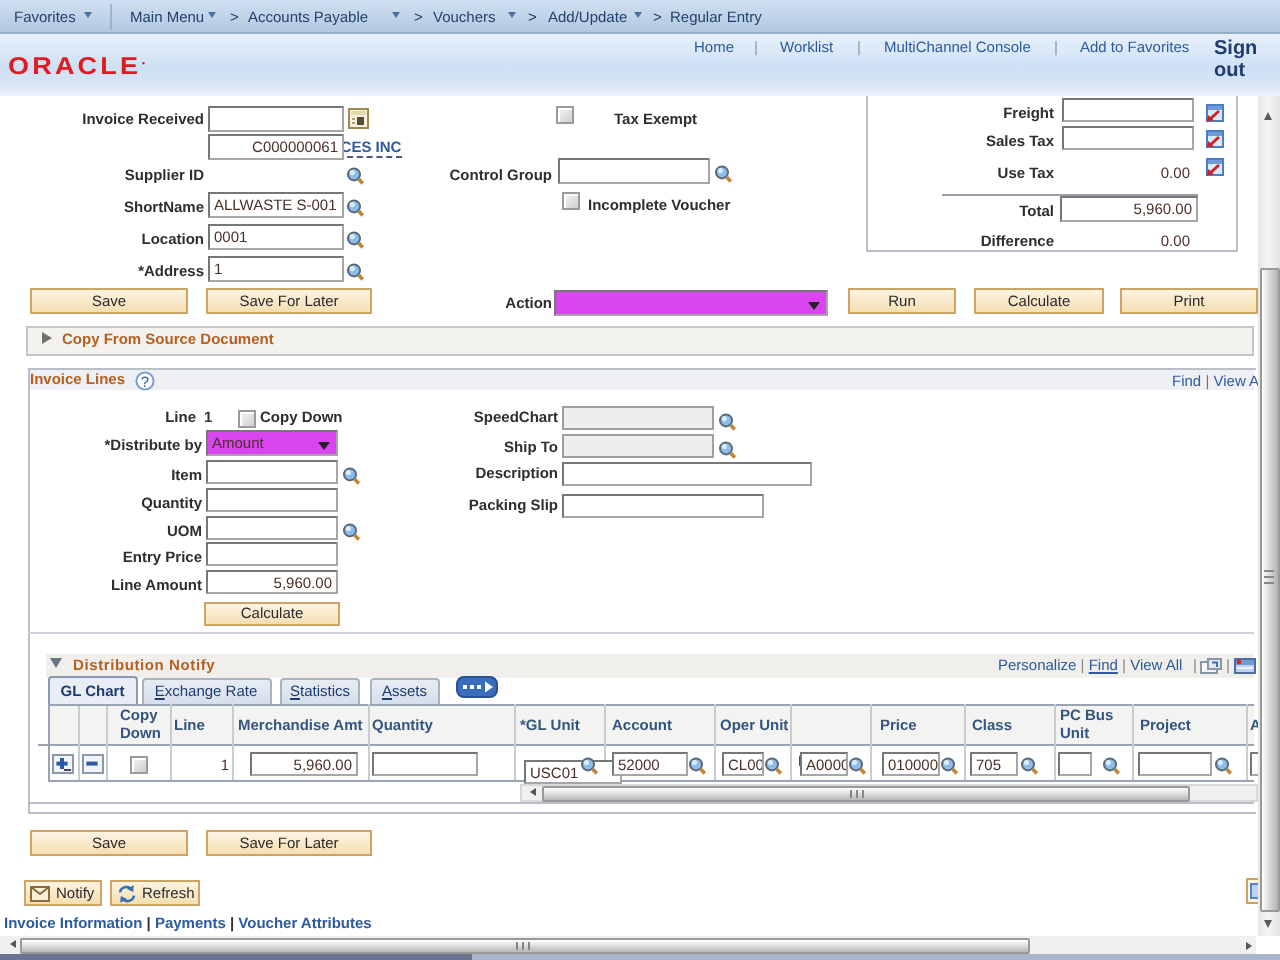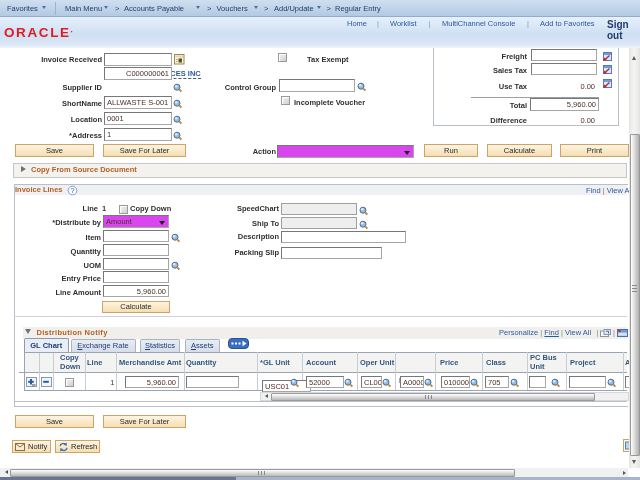--- a/index.html
+++ b/index.html
@@ -371,20 +371,21 @@
       <path d="M0.5 0.5 L5 4 L9.5 0.5" fill="none" stroke="#8a6d3b"></path>
     </svg>
 <div class="btn" style="left:55px;top:440px;width:45px;text-align:left;padding-left:15px;">Refresh</div>
 <svg class="abs" style="left:58px;top:441.5px;" width="11" height="11">
       <path d="M2 4.2 A3.2 3.2 0 0 1 7.6 2.6" fill="none" stroke="#3672b4" stroke-width="1.3"></path>
       <path d="M8.9 0.6 L8.6 4 L5.4 2.5 Z" fill="#3672b4"></path>
       <path d="M9 5.8 A3.2 3.2 0 0 1 3.4 7.4" fill="none" stroke="#3672b4" stroke-width="1.3"></path>
       <path d="M2.1 9.4 L2.4 6 L5.6 7.5 Z" fill="#3672b4"></path>
     </svg>
 
+<div class="abs" style="left:2px;top:457px;font-size:7.5px;font-weight:bold;color:#2d5a9e;white-space:nowrap;">Invoice Information <span style="color:#333;">|</span> Payments <span style="color:#333;">|</span> Voucher Attributes</div>
 
 <svg class="abs" style="left:623px;top:438.5px;" width="9" height="13">
       <rect x="0.5" y="0.5" width="8" height="12" fill="#fdf4e1" stroke="#c8a566"></rect>
       <rect x="2.5" y="3" width="5" height="7" fill="#b9d2ee" stroke="#5585c8"></rect>
     </svg>
 
 <div class="abs" style="left:0;top:468px;width:628px;height:9px;background:#f0f0f0;"></div>
 <div class="abs" style="left:3px;top:470px;width:0;height:0;border:2.5px solid transparent;border-right:3.5px solid #555;"></div>
 <div class="abs" style="left:10px;top:468.5px;width:505px;height:8px;background:linear-gradient(#ffffff,#b8b8b8);border:1px solid #999;border-radius:1px;"></div>
 <div class="abs" style="left:258px;top:470.5px;width:9px;height:4px;background:repeating-linear-gradient(90deg,#888 0,#888 1px,transparent 1px,transparent 3px);"></div>

